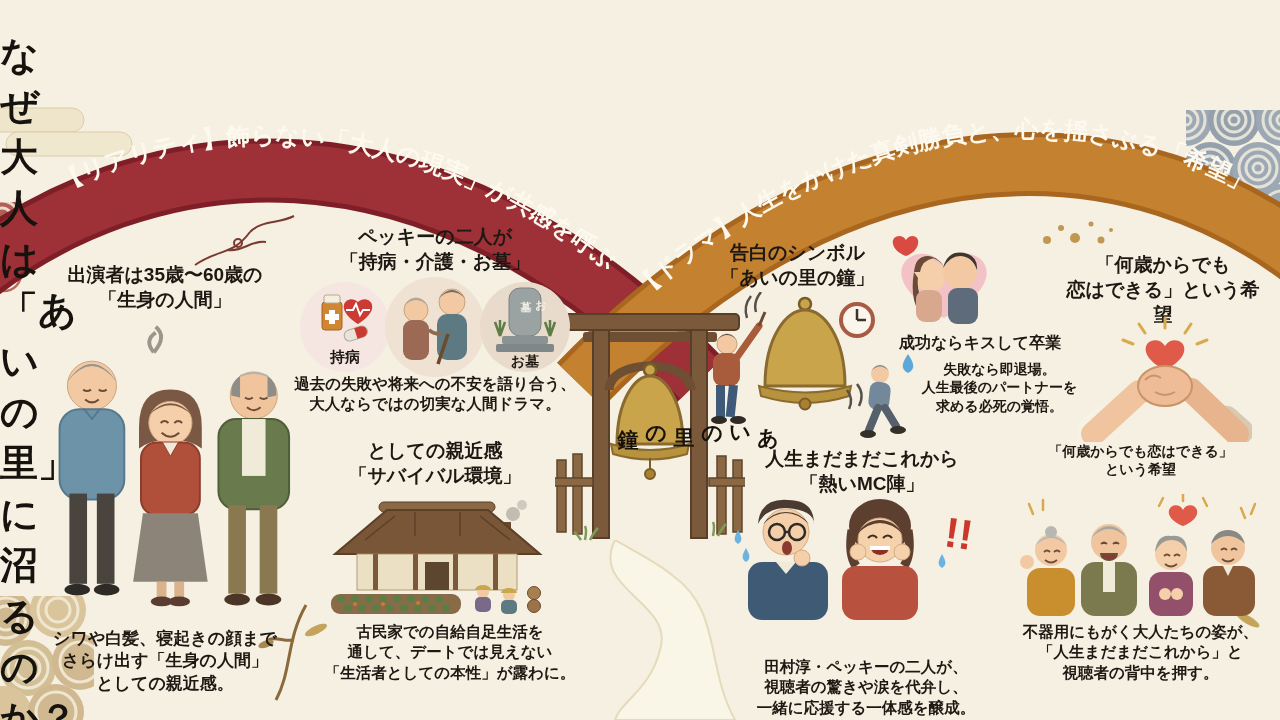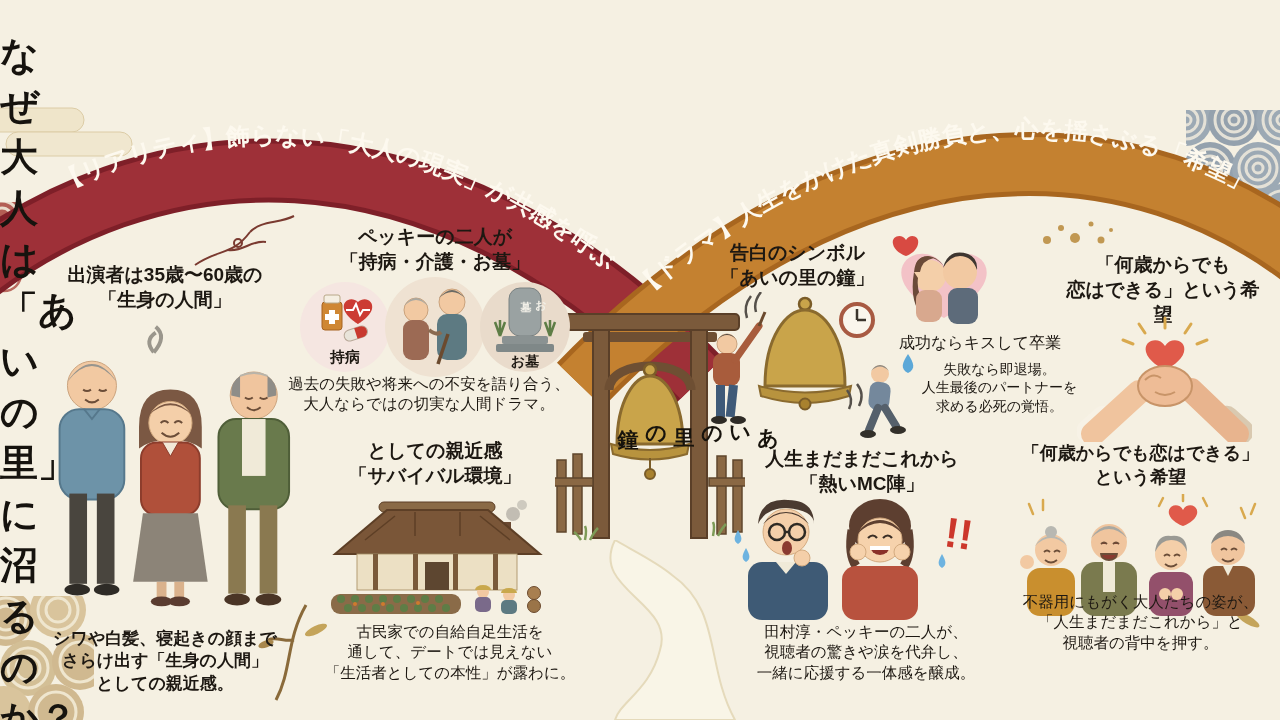--- a/index.html
+++ b/index.html
@@ -4,22 +4,22 @@
 <style>
   html,body{margin:0;padding:0;background:#cfc9b8;}
   .stage{position:relative;width:1280px;height:720px;overflow:hidden;
          background:#f5f0e2;font-family:"Liberation Sans",sans-serif;color:#1d1812;}
   .abs{position:absolute;}
   .txt{white-space:pre-line;text-align:center;line-height:1.32;}
   .title{left:0;right:0;top:30px;font-size:38px;font-weight:900;letter-spacing:0px;
          text-align:center;color:#16130e;}
   .h{font-weight:900;}
   .h19{font-size:19px;}
-  .h18{font-size:18px;}
-  .cap{font-weight:400;font-size:15.5px;}
+  .h18{font-size:14px;}
+  .cap{font-weight:700;font-size:15.5px;}
   .cap17{font-weight:700;font-size:17px;}
   .vert{writing-mode:vertical-rl;text-orientation:upright;font-weight:900;}
   svg{display:block;}
   .noptr{pointer-events:none;}
 </style>
 </head>
 <body>
 
 <div class="stage">
 
@@ -288,21 +288,21 @@
       <rect x="209" y="16" width="32" height="48" rx="11" fill="#9aa2a2" stroke="#7a8282"></rect>
       <rect x="202" y="64" width="46" height="8" rx="2" fill="#8a9292"></rect>
       <rect x="196" y="72" width="58" height="8" rx="2" fill="#7f8888"></rect>
       <path d="M200,64 l-5,-14 m5,14 l0,-16 m0,16 l5,-14" stroke="#5e7d46" stroke-width="2.5" fill="none"></path>
       <path d="M250,64 l-5,-14 m5,14 l0,-16 m0,16 l5,-14" stroke="#5e7d46" stroke-width="2.5" fill="none"></path>
     </g>
     <text x="225" y="94" text-anchor="middle" font-size="14" font-weight="900" fill="#1d1812">お墓</text>
   </svg>
   <div class="abs vert" style="left:518px;top:292px;font-size:11px;color:#f2f0e8;letter-spacing:1px">お墓</div>
 
-  <div class="abs txt cap" style="left:284px;top:374px;width:290px">過去の失敗や将来への不安を語り合う、
+  <div class="abs txt cap" style="left:290px;top:374px;width:290px">過去の失敗や将来への不安を語り合う、
 大人ならではの切実な人間ドラマ。</div>
 
   <div class="abs txt h h19" style="left:310px;top:438px;width:250px">としての親近感
 「サバイバル環境」</div>
 
   <svg class="abs noptr" style="left:325px;top:496px" width="225" height="124" viewBox="0 0 225 124">
     <circle cx="188" cy="18" r="7" fill="#b8b4aa" opacity="0.85"></circle>
         <circle cx="197" cy="9" r="5" fill="#c4c0b6" opacity="0.8"></circle>
     <rect x="176" y="26" width="10" height="18" fill="#6b4a32"></rect>
     <rect x="54" y="6" width="116" height="10" rx="5" fill="#8a6a46" stroke="#5d3f26"></rect>
@@ -451,21 +451,21 @@
       <path d="M140,52 a10,9 0 0 0 20,0 Z" fill="#8a3028"></path>
       <rect x="140" y="52" width="20" height="4" fill="#fff"></rect>
       <circle cx="128" cy="58" r="8" fill="#f6d2ac" stroke="#d4ab80"></circle>
       <circle cx="172" cy="58" r="8" fill="#f6d2ac" stroke="#d4ab80"></circle>
       <rect x="112" y="72" width="76" height="54" rx="14" fill="#b8523e"></rect>
     </g>
     <text x="213" y="52" font-size="42" font-weight="900" fill="#cc372b" transform="rotate(8 213 52)">!!</text>
     <path d="M212,60 C216,67 217,71 212,74 C207,71 208,67 212,60 Z" fill="#6db3e0"></path>
   </svg>
 
-  <div class="abs txt cap" style="left:731px;top:622px;width:270px">田村淳・ペッキーの二人が、
+  <div class="abs txt cap" style="left:731px;top:657px;width:270px">田村淳・ペッキーの二人が、
 視聴者の驚きや涙を代弁し、
 一緒に応援する一体感を醸成。</div>
 
   <div class="abs txt h h19" style="left:1058px;top:252px;width:210px">「何歳からでも
 恋はできる」という希望</div>
 
   <svg class="abs noptr" style="left:1077px;top:316px" width="175" height="126" viewBox="0 0 175 126">
     <g stroke="#d9a94e" stroke-width="3" stroke-linecap="round">
       <line x1="88" y1="2" x2="88" y2="12"></line>
           <line x1="62" y1="8" x2="68" y2="17"></line>
@@ -527,18 +527,18 @@
 
     <g>
       <circle cx="215" cy="54" r="17" fill="#f0c59e"></circle>
       <path d="M198,50 Q202,36 215,36 Q228,36 232,50 Q224,42 215,42 Q206,42 198,50 Z" fill="#8a8882"></path>
       <path d="M208,56 q3,-3 6,0 M218,56 q3,-3 6,0 M209,65 q6,5 12,0" stroke="#6b4d38" stroke-width="1.8" fill="none"></path>
       <rect x="190" y="72" width="52" height="50" rx="13" fill="#8a5a36"></rect>
       <path d="M210,72 L215,82 L220,72 Z" fill="#f0ead8"></path>
     </g>
   </svg>
 
-  <div class="abs txt cap" style="left:1008px;top:592px;width:265px">不器用にもがく大人たちの姿が、
+  <div class="abs txt cap" style="left:1008px;top:622px;width:265px">不器用にもがく大人たちの姿が、
 「人生まだまだこれから」と
 視聴者の背中を押す。</div>
 
 </rect>
   </div>
 
 </body></html>

